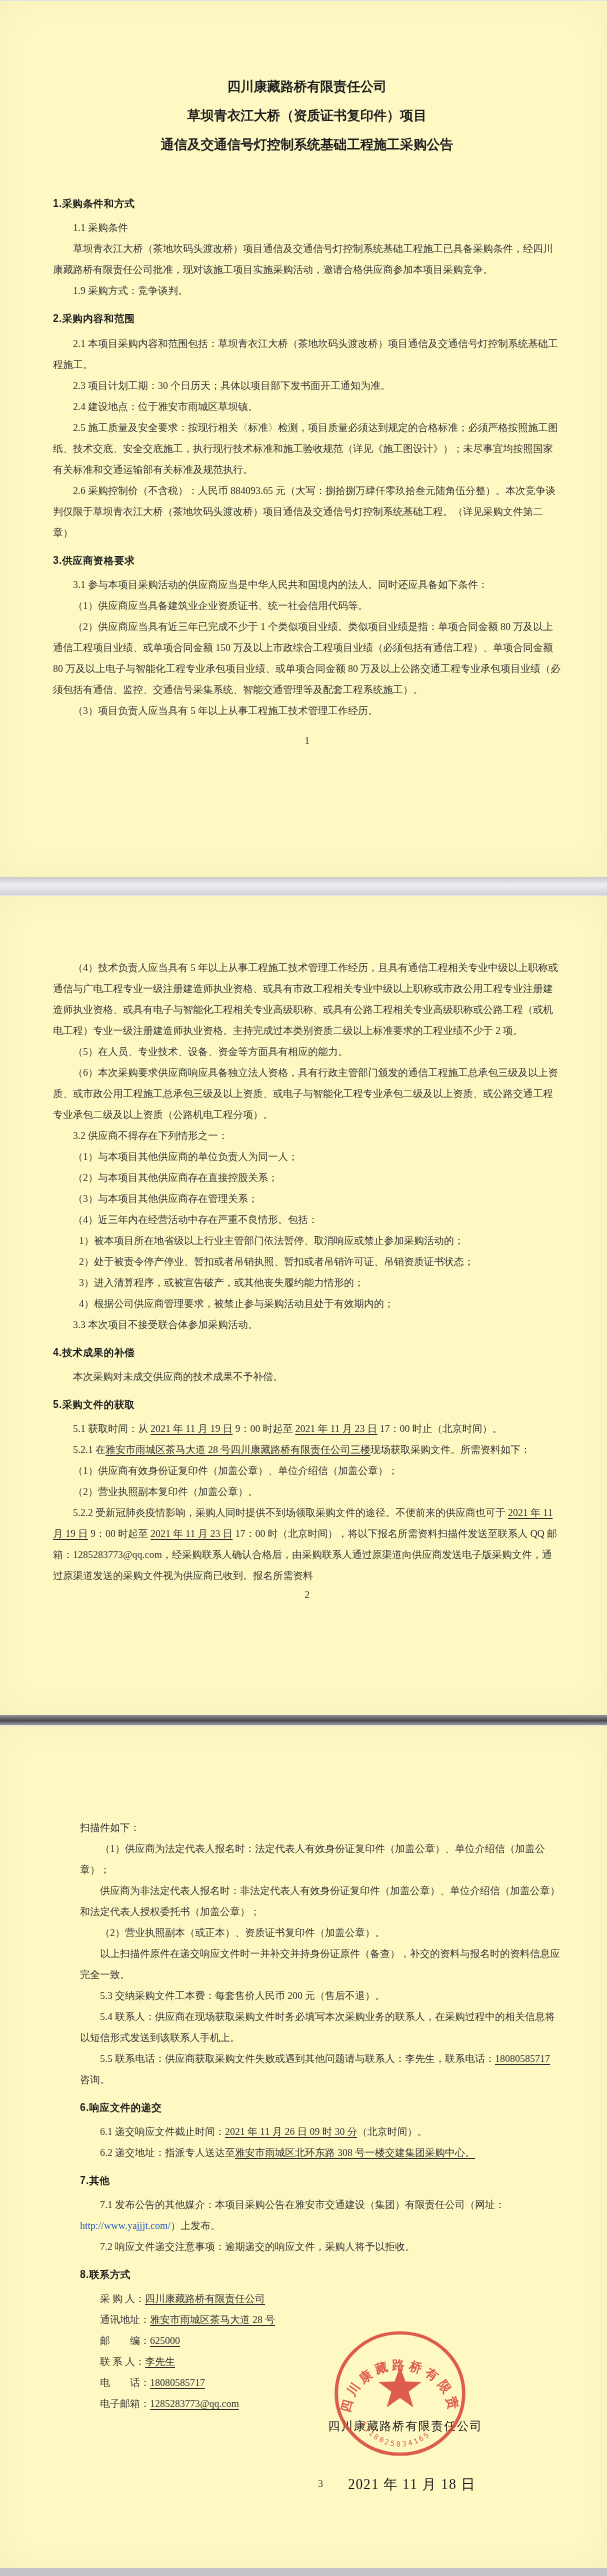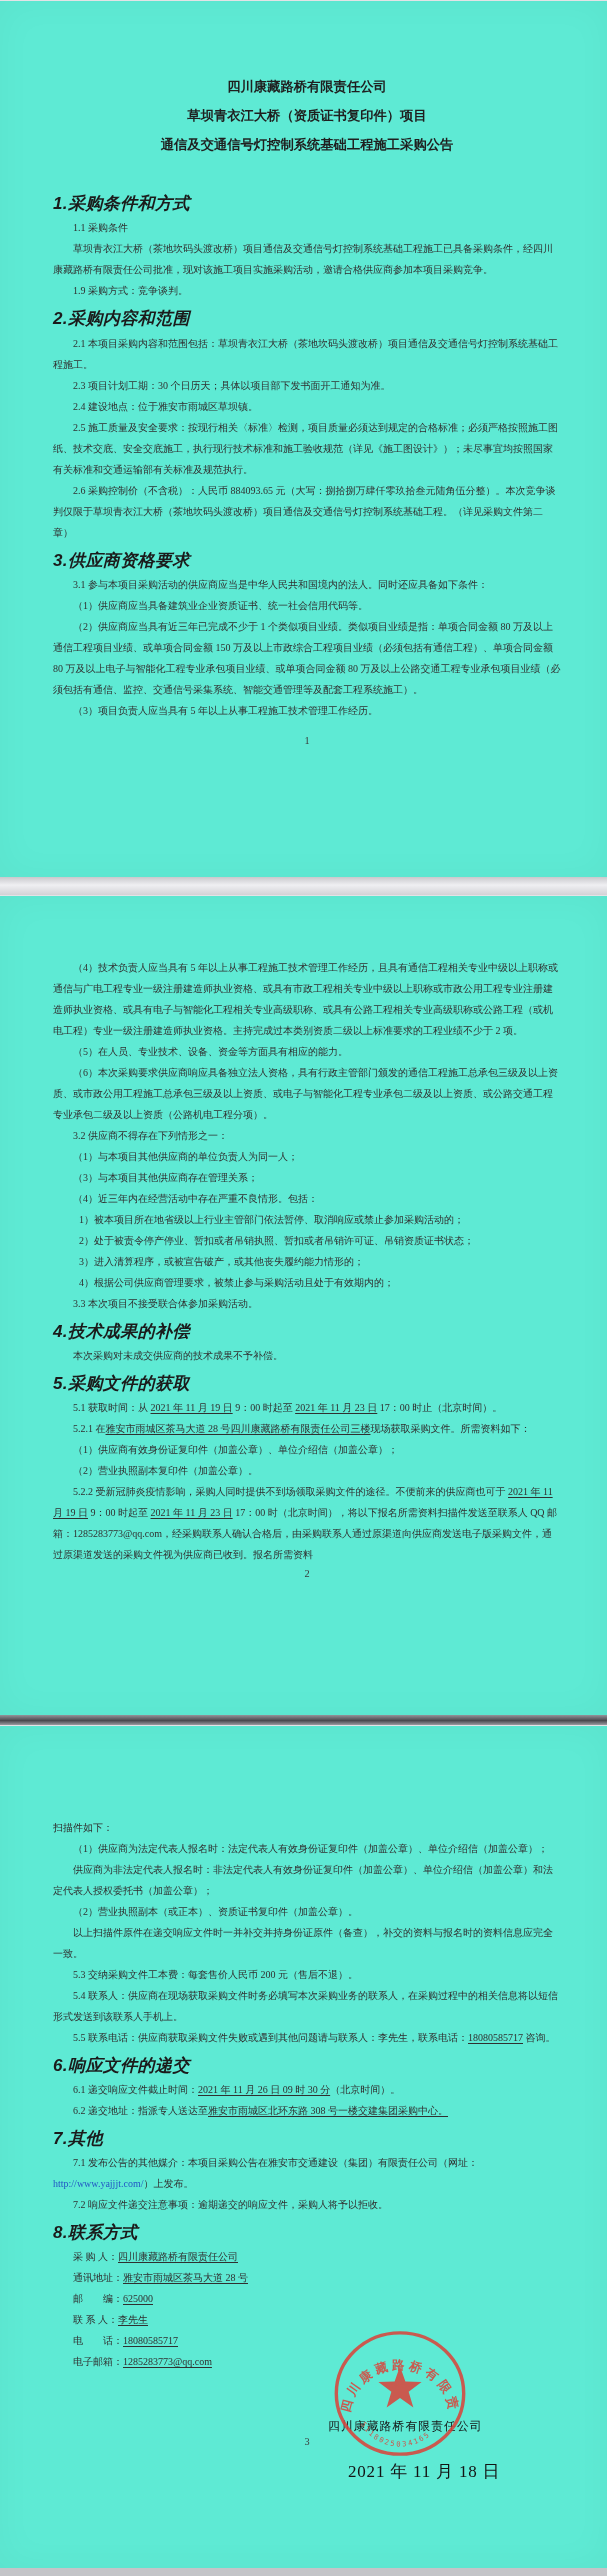--- a/index.html
+++ b/index.html
@@ -2,47 +2,47 @@
 <html style="font-size:12px"><head>
 <meta charset="utf-8">
 <style>
   * { margin:0; padding:0; box-sizing:border-box; }
   html,body { width:608px; }
   body {
     background:#dfdfe3;
     font-family:"Liberation Serif","DejaVu Serif",serif;
     color:#333;
   }
-  .page { width:608px; background:#5eead4; position:relative;
+  .page { width:608px; background:#fef9c3; position:relative;
           box-shadow: inset 0 0 38px rgba(0,0,0,0.035); border-top:0.8px solid #e3e3e6;}
   #page1 { height:877px; padding:71px 47px 0 53px; }
   #page2 { height:820px; padding:61px 47px 0 53px; }
-  #page3 { height:843px; padding:91px 47px 0 53px; }
+  #page3 { height:843px; padding:91px 47px 0 80px; }
   .gap1 { height:17.5px; background:linear-gradient(#c9c9cd,#efeff2 45%,#d2d2d6); }
   .gap2 { height:10px; background:linear-gradient(#94949a,#4a4a4f 55%,#9a9aa0); }
   .gap3 { height:8.4px; background:#c4c4c8; }
 
   .ttl { font-family:"Liberation Sans","DejaVu Sans",sans-serif; font-weight:bold;
          font-size:13.3px; line-height:29px; text-align:center; color:#1f1f1f; }
   h2.sec { font-family:"Liberation Sans","DejaVu Sans",sans-serif; font-weight:bold;
-           font-size:17px; line-height:23px; margin:6px 0 2.3px; color:#1b1b1b; letter-spacing:0.4px;font-style:italic; }
+           font-size:10px; line-height:23px; margin:6px 0 2.3px; color:#1b1b1b; letter-spacing:0.4px; }
   h2.first { margin-top:33px; }
   p.b { font-size:10px; line-height:21px; text-indent:2em; color:#303030; }
   p.ni { text-indent:0; }
   p.s2 { text-indent:2.6em; }
   .u { text-decoration:underline; text-underline-offset:2.3px; }
   .lnk { color:#2257c4; text-underline-offset:2.3px; cursor:pointer; }
   .pagenum { text-align:center; font-size:10.3px; color:#3a3a3a; }
   #page1 .pagenum { margin-top:13.7px; }
   #page2 .pagenum { margin-top:3px; }
   #page3 .pagenum { margin-top:64px; }
 
   .sig-company { position:absolute; left:328px; top:693px; font-size:11.8px;
                  letter-spacing:1.1px; color:#141414; z-index:1; }
-  .sig-date { position:absolute; left:348px; top:734px; font-size:17px;
+  .sig-date { position:absolute; left:348px; top:750px; font-size:14px;
               letter-spacing:0.8px; color:#141414; z-index:1; }
   .seal { position:absolute; left:331px; top:602px; z-index:2; opacity:.87; }
 </style>
 </head>
 <body>
 
 <div class="page" id="page1">
   <div class="ttl">四川康藏路桥有限责任公司</div>
   <div class="ttl">草坝青衣江大桥（资质证书复印件）项目</div>
   <div class="ttl">通信及交通信号灯控制系统基础工程施工采购公告</div>
@@ -69,20 +69,21 @@
 </div>
 
 <div class="gap1"></div>
 
 <div class="page" id="page2">
   <p class="b">（4）技术负责人应当具有 5 年以上从事工程施工技术管理工作经历，且具有通信工程相关专业中级以上职称或通信与广电工程专业一级注册建造师执业资格、或具有市政工程相关专业中级以上职称或市政公用工程专业注册建造师执业资格、或具有电子与智能化工程相关专业高级职称、或具有公路工程相关专业高级职称或公路工程（或机电工程）专业一级注册建造师执业资格。主持完成过本类别资质二级以上标准要求的工程业绩不少于 2 项。</p>
   <p class="b">（5）在人员、专业技术、设备、资金等方面具有相应的能力。</p>
   <p class="b">（6）本次采购要求供应商响应具备独立法人资格，具有行政主管部门颁发的通信工程施工总承包三级及以上资质、或市政公用工程施工总承包三级及以上资质、或电子与智能化工程专业承包二级及以上资质、或公路交通工程专业承包二级及以上资质（公路机电工程分项）。</p>
   <p class="b">3.2 供应商不得存在下列情形之一：</p>
   <p class="b">（1）与本项目其他供应商的单位负责人为同一人；</p>
+  <p class="b">（2）与本项目其他供应商存在直接控股关系；</p>
   <p class="b">（3）与本项目其他供应商存在管理关系；</p>
   <p class="b">（4）近三年内在经营活动中存在严重不良情形。包括：</p>
   <p class="b s2">1）被本项目所在地省级以上行业主管部门依法暂停、取消响应或禁止参加采购活动的；</p>
   <p class="b s2">2）处于被责令停产停业、暂扣或者吊销执照、暂扣或者吊销许可证、吊销资质证书状态；</p>
   <p class="b s2">3）进入清算程序，或被宣告破产，或其他丧失履约能力情形的；</p>
   <p class="b s2">4）根据公司供应商管理要求，被禁止参与采购活动且处于有效期内的；</p>
   <p class="b">3.3 本次项目不接受联合体参加采购活动。</p>
 
   <h2 class="sec">4.技术成果的补偿</h2>
   <p class="b">本次采购对未成交供应商的技术成果不予补偿。</p>

